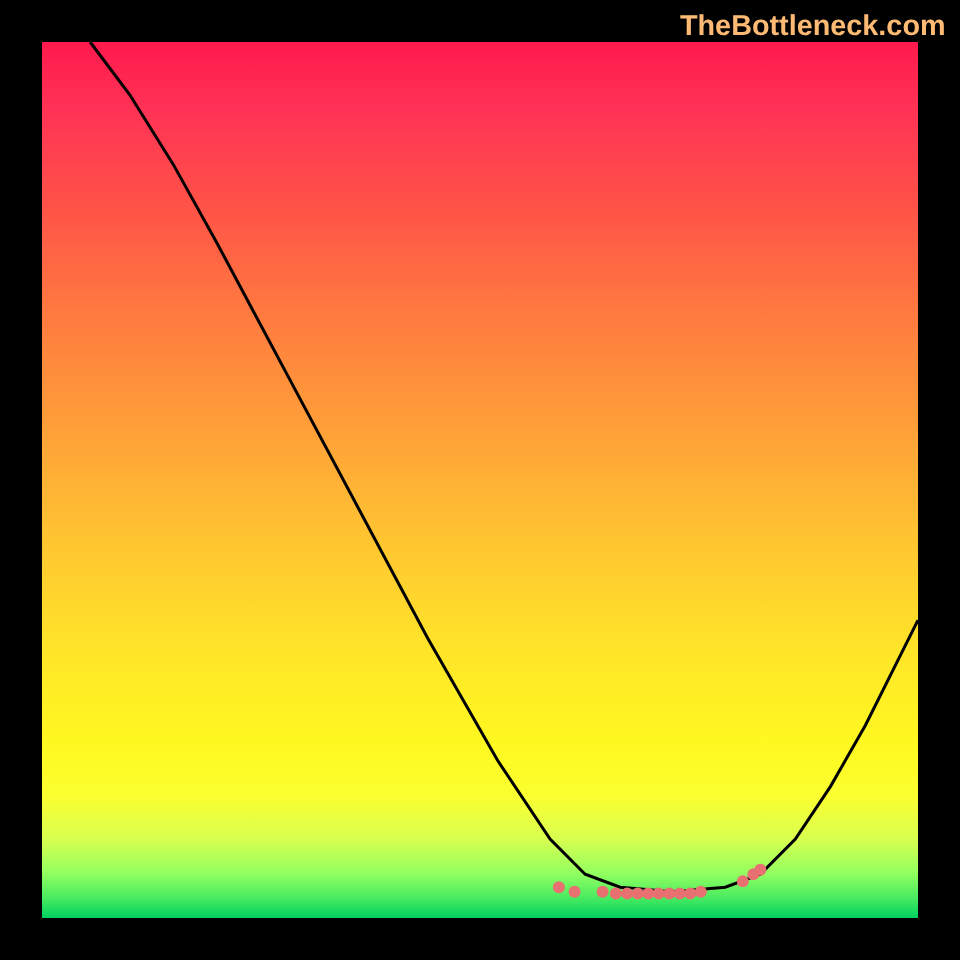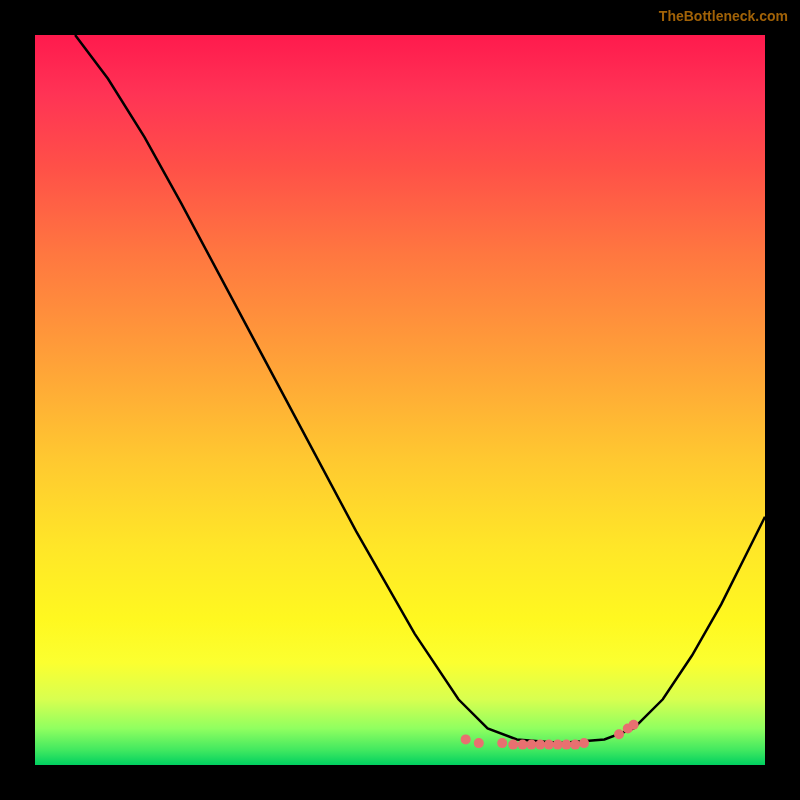--- a/index.html
+++ b/index.html
@@ -8,22 +8,22 @@
   height: 800px;
   background: #000;
   position: relative;
   overflow: hidden;
   font-family: Arial, sans-serif;
 }
 .watermark {
   position: absolute;
   top: 8px;
   right: 12px;
-  color: #a16207;
-  font-size: 14px;
+  color: #fdba74;
+  font-size: 24px;
   font-weight: bold;
   z-index: 10;
 }
 .plot-area {
   position: absolute;
   left: 35px;
   top: 35px;
   width: 730px;
   height: 730px;
   background: linear-gradient(to bottom,

